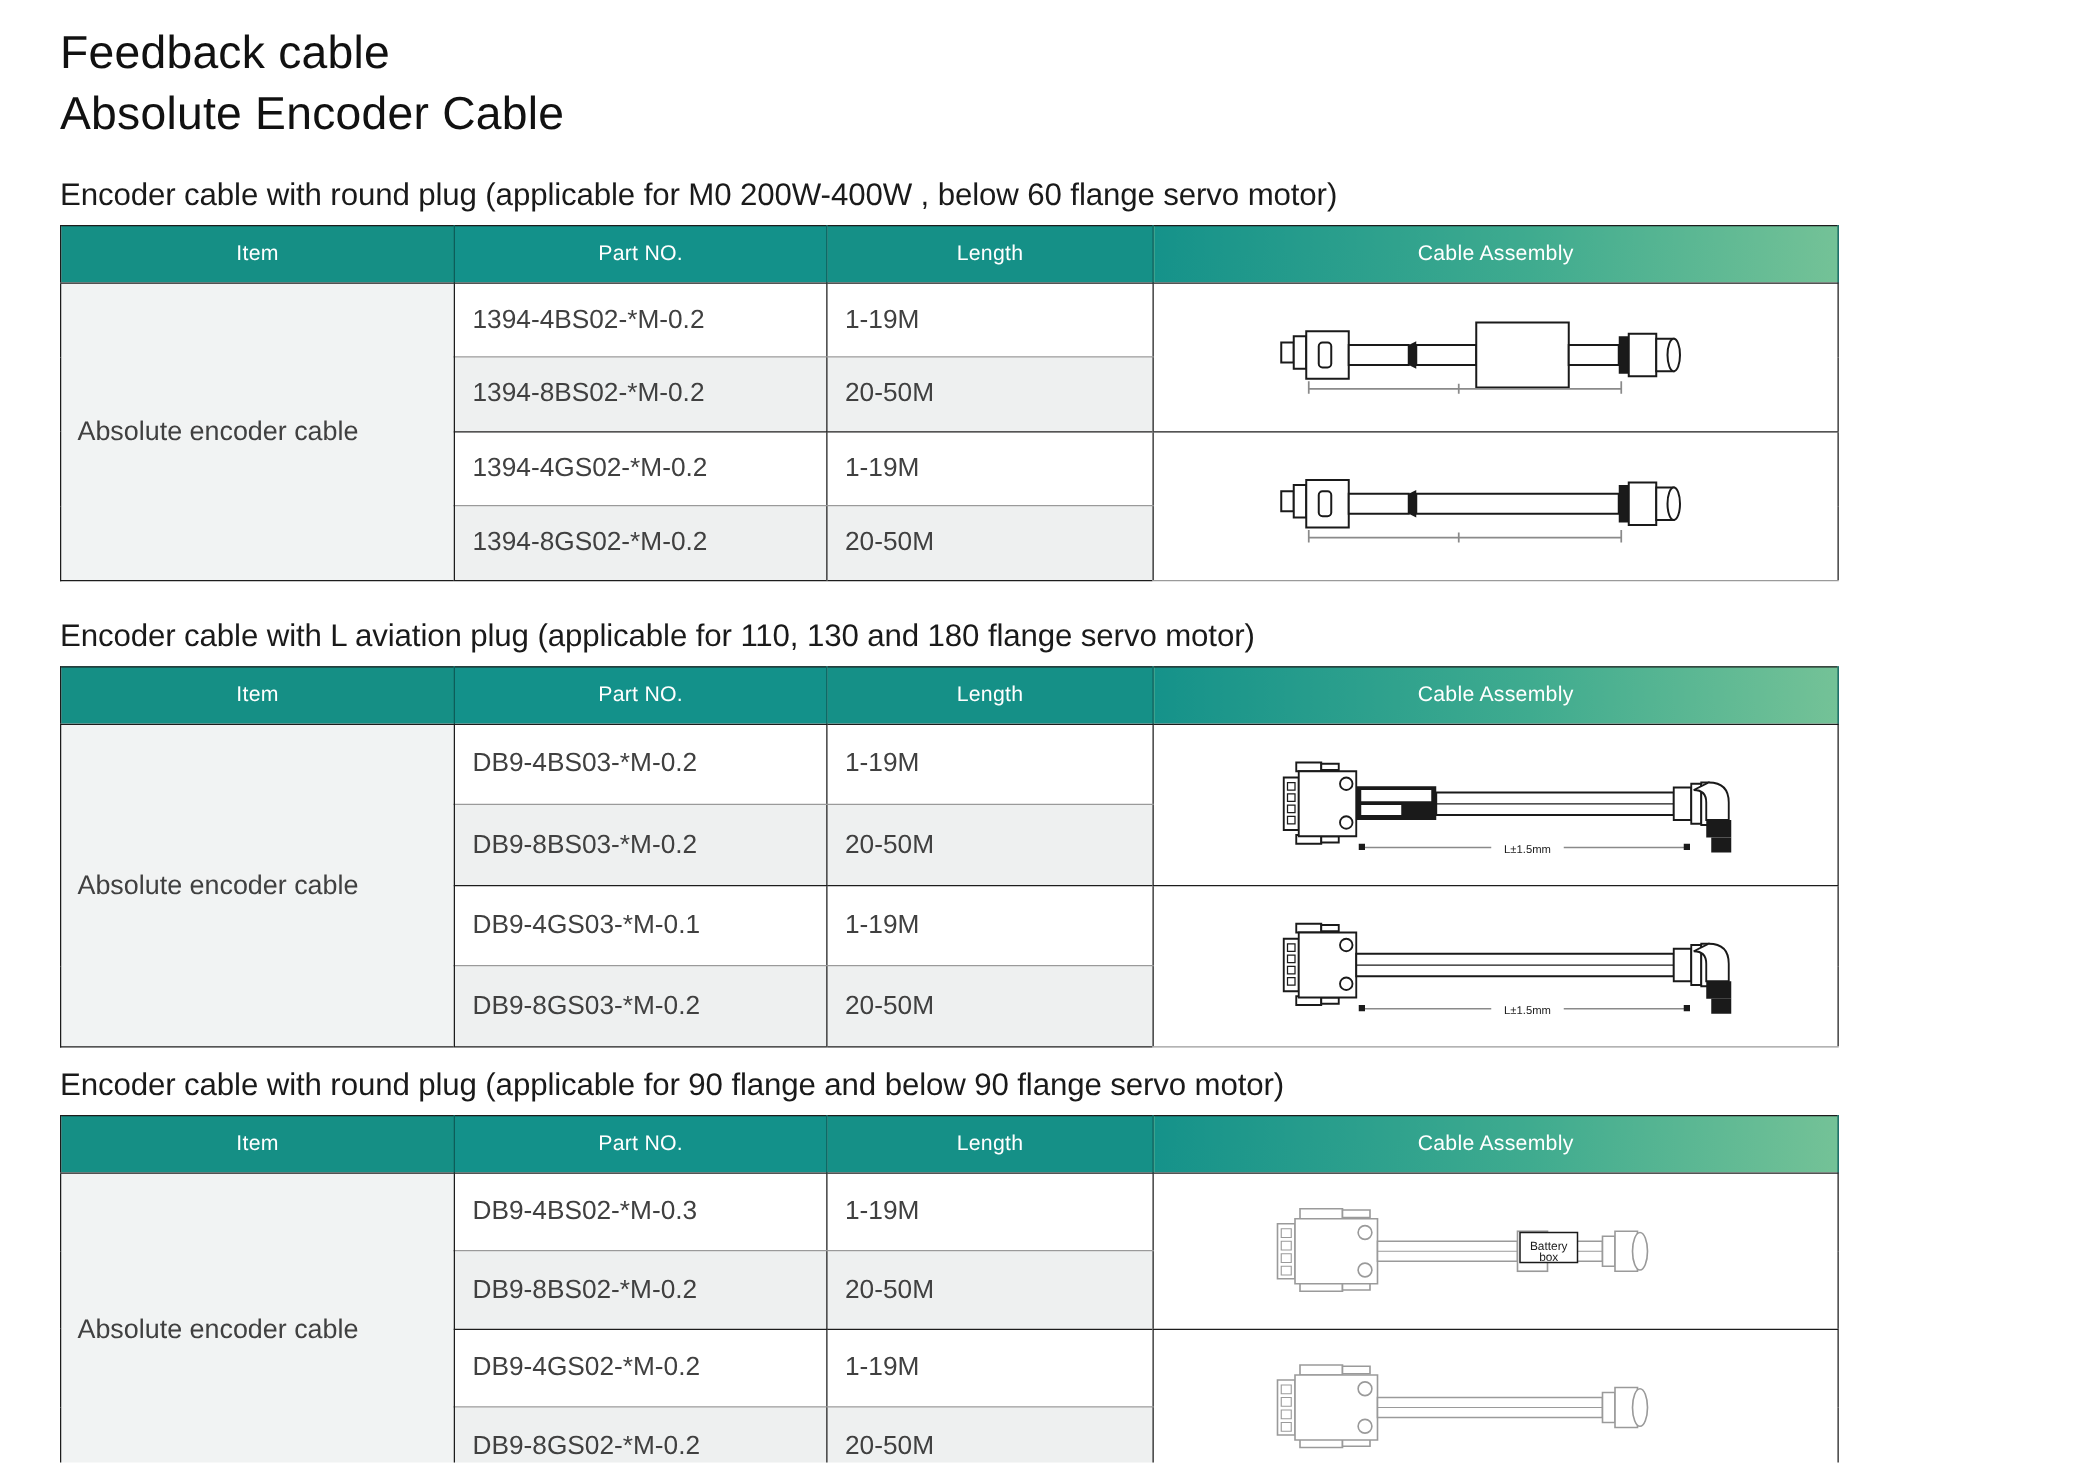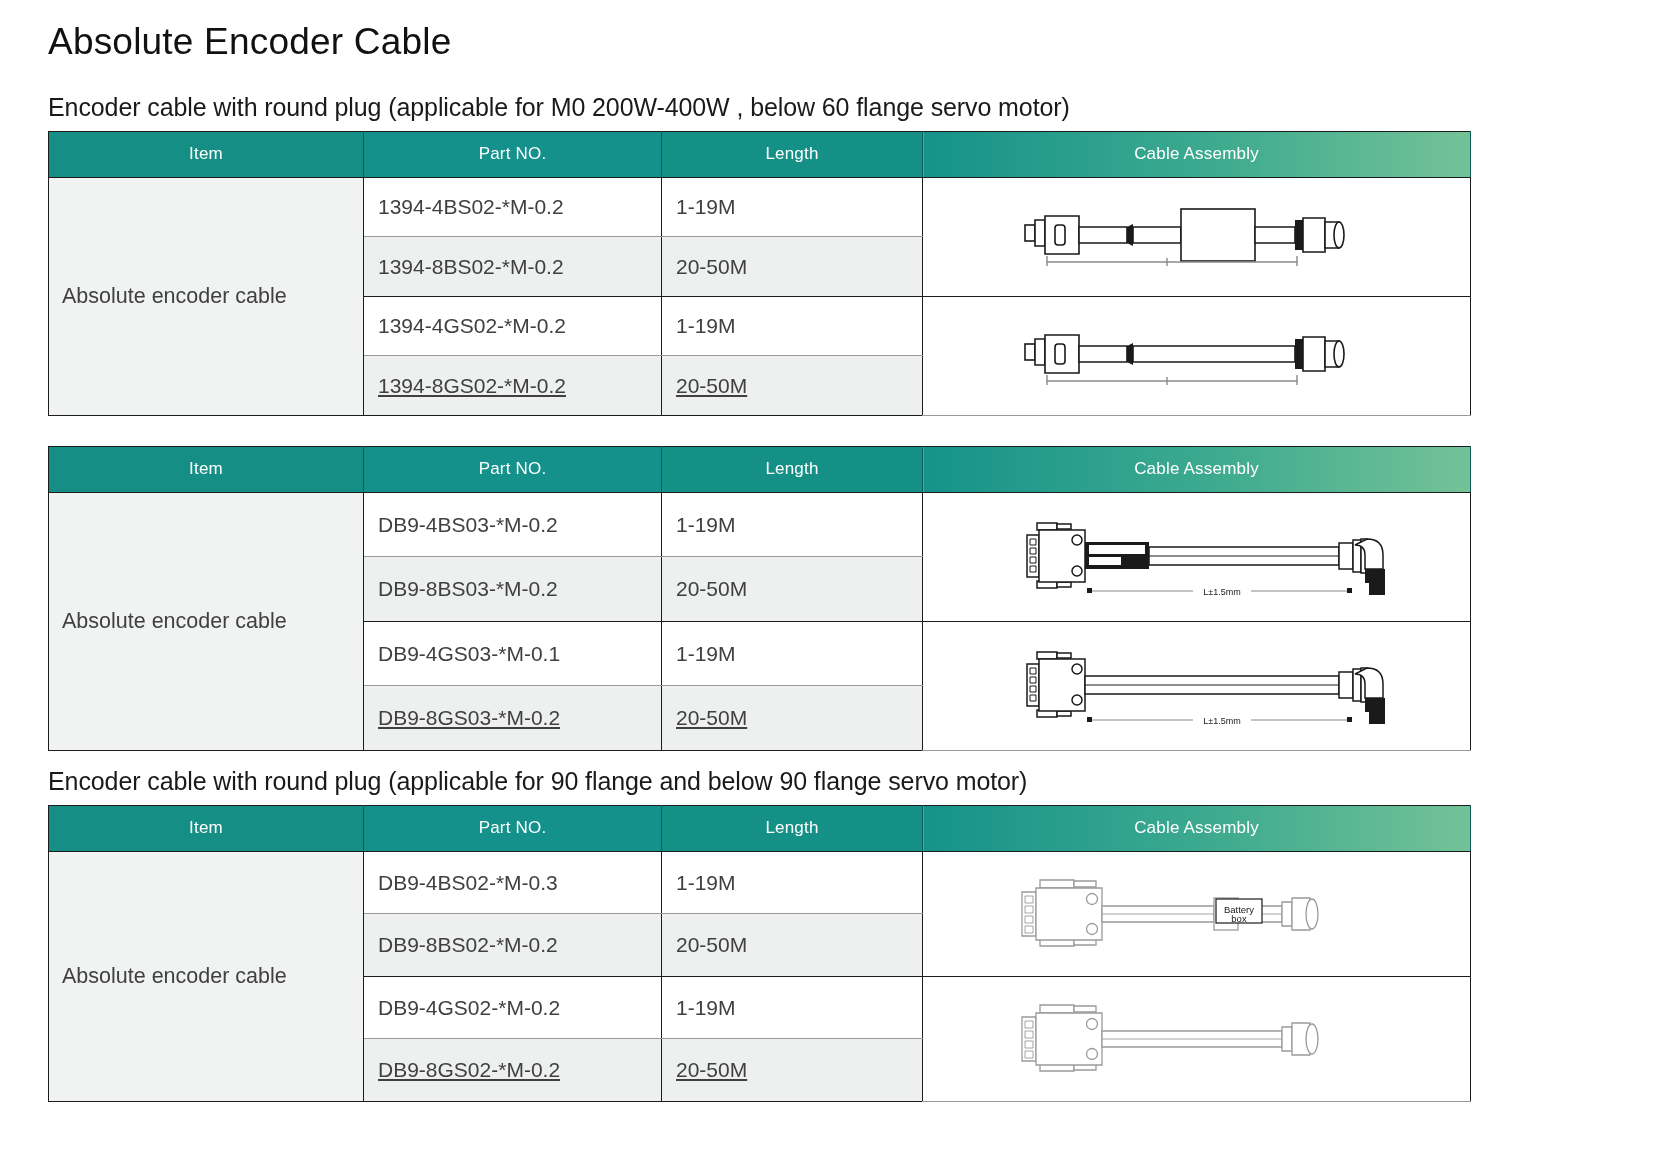--- a/index.html
+++ b/index.html
@@ -93,32 +93,33 @@
     padding-left: 13px;
     border-bottom: none;
     font-size: 21.5px;
   }
   table.spec td.asm-cell {
     border-right: none;
     padding: 16px;
     text-align: center;
     background: #ffffff;
   }
-  table.spec tr:last-child td { border-bottom: none; text-decoration: underline; }
+  table.spec tr:last-child td { border-bottom: none; }
   table.spec td.thick-sep { border-bottom: 1px solid #1c1c1c; }
   .asm-svg { display: block; margin: 0 auto; }
 
   .gap-a { height: 26px; }
   .gap-b { height: 12px; }
 </style>
 </head>
 <body>
 
 <div class="page">
 
+  <h1 class="doc-title">Feedback cable</h1>
   <div class="doc-title-2">Absolute Encoder Cable</div>
 
   <div class="section">
     <p class="section-caption">Encoder cable with round plug (applicable for M0 200W-400W , below 60 flange servo motor)</p>
     <table class="spec">
       <colgroup>
           <col class="c-item">
           <col class="c-part">
           <col class="c-len">
           <col class="c-asm">
@@ -191,20 +192,21 @@
           <td class="shade">1394-8GS02-*M-0.2</td>
           <td class="shade">20-50M</td>
         </tr>
       </tbody>
     </table>
   </div>
 
   <div class="gap-a"></div>
 
   <div class="section">
+    <p class="section-caption">Encoder cable with L aviation plug (applicable for 110, 130 and 180 flange servo motor)</p>
     <table class="spec">
       <colgroup>
           <col class="c-item">
           <col class="c-part">
           <col class="c-len">
           <col class="c-asm">
         </colgroup>
       <thead>
         <tr>
           <th class="th-item">Item</th>

